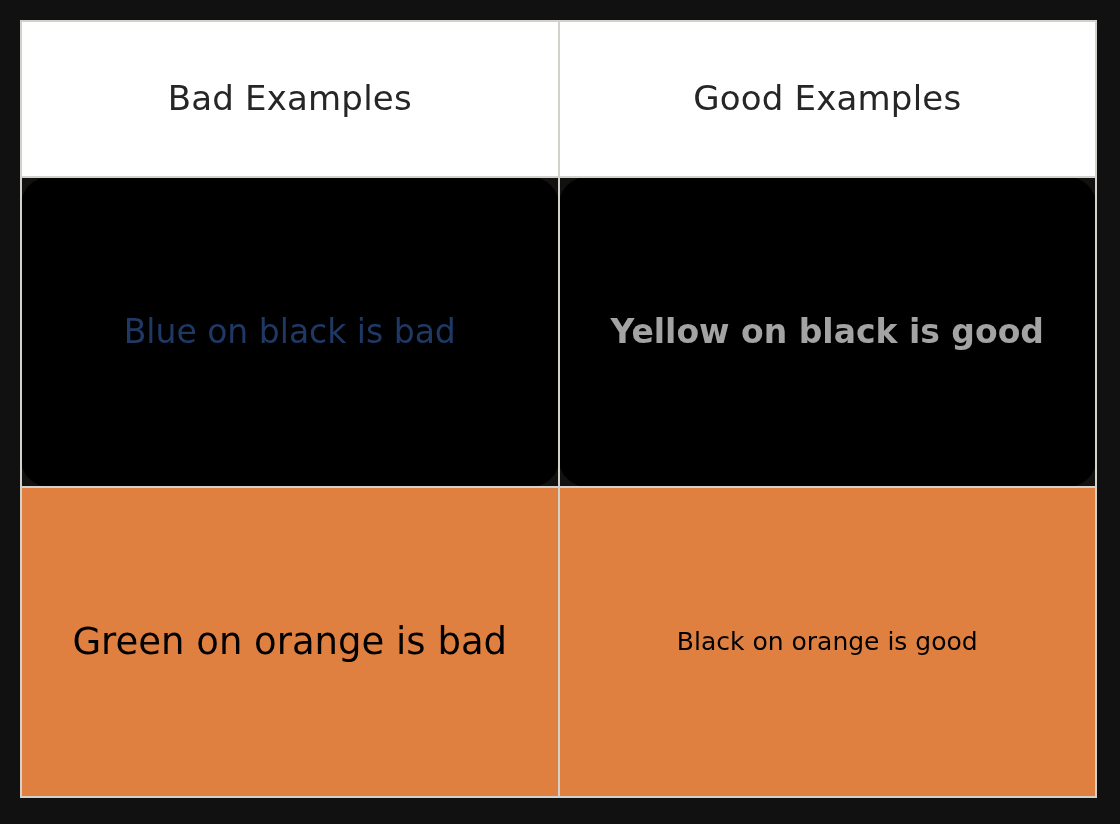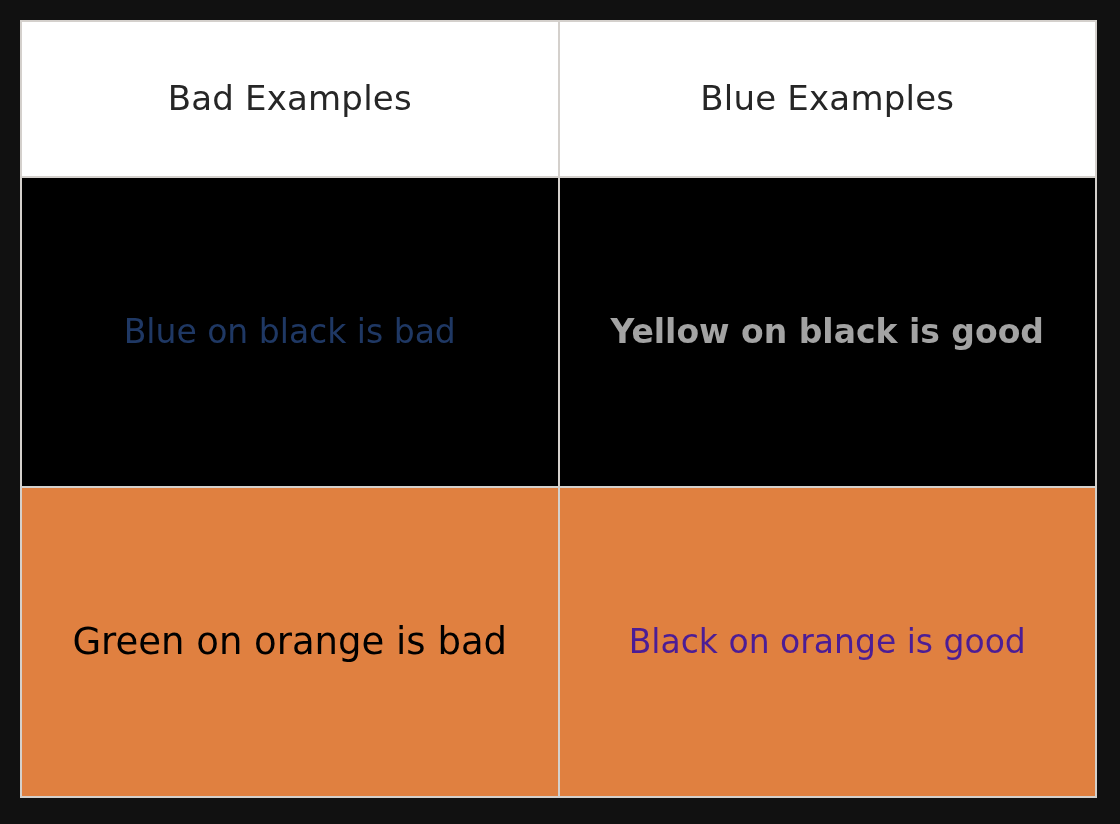--- a/index.html
+++ b/index.html
@@ -56,49 +56,49 @@
   
   .body-row { height: 155px; }
 
   .cell-text {
     display: block;
     line-height: 1.15;
     white-space: nowrap;
   }
 
   
-  .bg-black  { background: #000000; }
+  .bg-black  { background: #000000; border-radius: 28px; }
   .bg-orange { background: #e08040; }
   .bg-green  { background: #4cac51; }
   .bg-purple { background: #6b3fa0; }
 
   
   .txt-blue  { color: #1f3864; font-size: 33px; font-weight: 400; }
   .txt-green { color: #000000; font-size: 37px; font-weight: 400; }
   .txt-red   { color: #e8381a; font-size: 33px; font-weight: 700; }
   .txt-grey  { color: #8a8a8a; font-size: 33px; font-weight: 400; }
 
   
   .txt-yellow { color: #a3a3a3; font-size: 33px; font-weight: 700; }
-  .txt-black  { color: #4c1d95; font-size: 33px; font-weight: 400; }
+  .txt-black  { color: #000000; font-size: 25px; font-weight: 400; }
   .txt-white  { color: #ffffff; font-size: 33px; font-weight: 700; }
 </style>
 </head>
 <body>
 
 <div id="slide">
 
   <table id="contrast-table">
     <thead>
       <tr class="header-row">
         <th class="header-cell">
           <span class="cell-text">Bad Examples</span>
         </th>
         <th class="header-cell">
-          <span class="cell-text">Blue Examples</span>
+          <span class="cell-text">Good Examples</span>
         </th>
       </tr>
     </thead>
     <tbody>
 
       <tr class="body-row">
         <td class="bg-black">
           <span class="cell-text txt-blue">Blue on black is bad</span>
         </td>
         <td class="bg-black">

